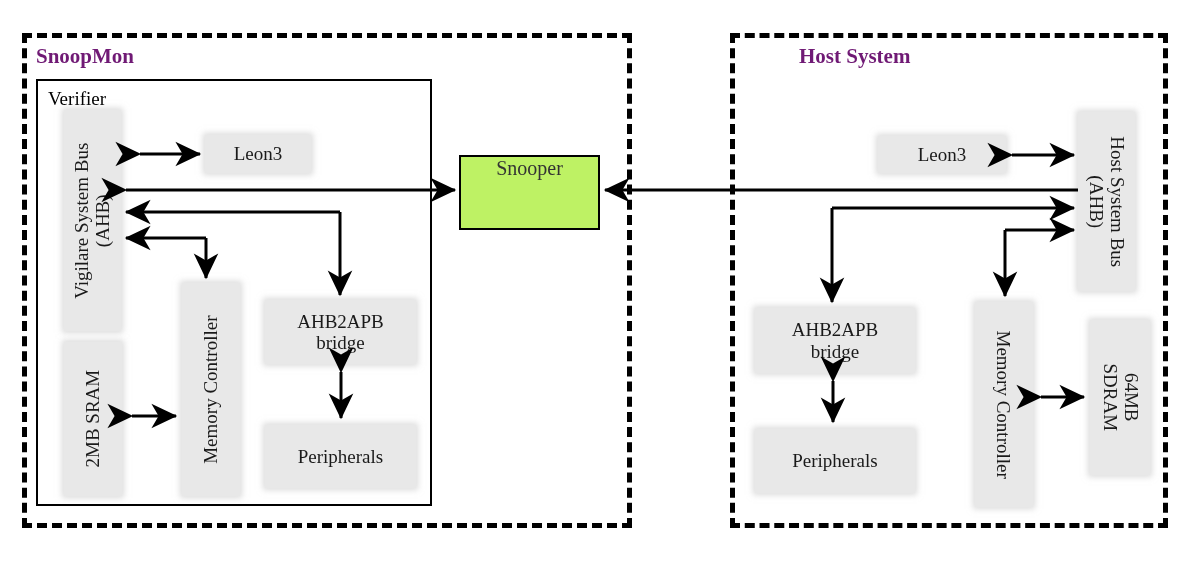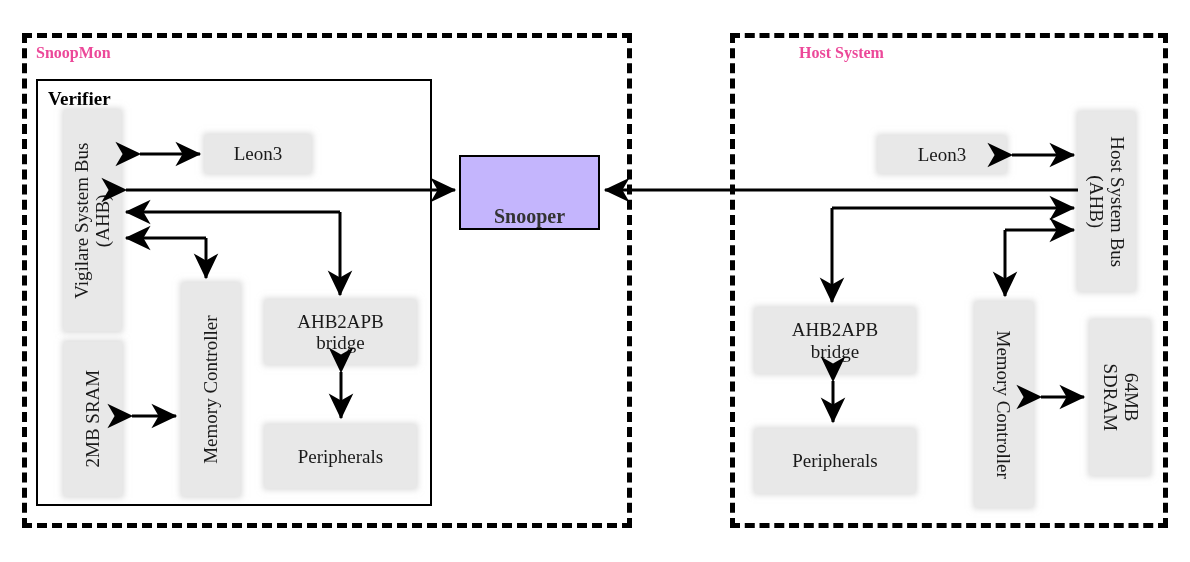--- a/index.html
+++ b/index.html
@@ -10,37 +10,37 @@
   .dashed-box{
     position:absolute;
     border:5px dashed #000;
     background:transparent;
     box-sizing:border-box;
   }
   .dashed-title{
     position:absolute;
     font-family:"Liberation Serif",serif;
     font-weight:bold;
-    font-size:16px;
-    color:#ec4899;
+    font-size:21px;
+    color:#701a75;
     white-space:nowrap;
     letter-spacing:0px;
   }
 
   
   .solid-box{
     position:absolute;
     border:2px solid #000;
     background:transparent;
     box-sizing:border-box;
   }
   .solid-title{
     position:absolute;
     font-family:"Liberation Serif",serif;
-    font-weight:bold;
+    font-weight:normal;
     font-size:19px;
     color:#000;
     white-space:nowrap;
   }
 
   
   .blk{
     position:absolute;
     background:#e8e8e8;
     box-sizing:border-box;
@@ -59,25 +59,25 @@
     position:absolute;
     top:50%;left:50%;
     transform:translate(-50%,-50%);
     display:flex;align-items:center;justify-content:center;
   }
 
   
   .snooper{
     position:absolute;
     border:2px solid #000;
-    background:#c4b5fd;
-    box-sizing:border-box;
-    display:flex;align-items:flex-end;justify-content:center;
-    font-family:"Liberation Serif",serif;
-    font-weight:bold;
+    background:#bef264;
+    box-sizing:border-box;
+    display:flex;align-items:flex-start;justify-content:center;
+    font-family:"Liberation Serif",serif;
+    font-weight:normal;
     font-size:20px;
     color:#333;
   }
 
   svg.wires{position:absolute;left:0;top:0;width:1190px;height:562px;pointer-events:none;}
 </style>
 </head>
 <body>
 
 <div id="stage">

